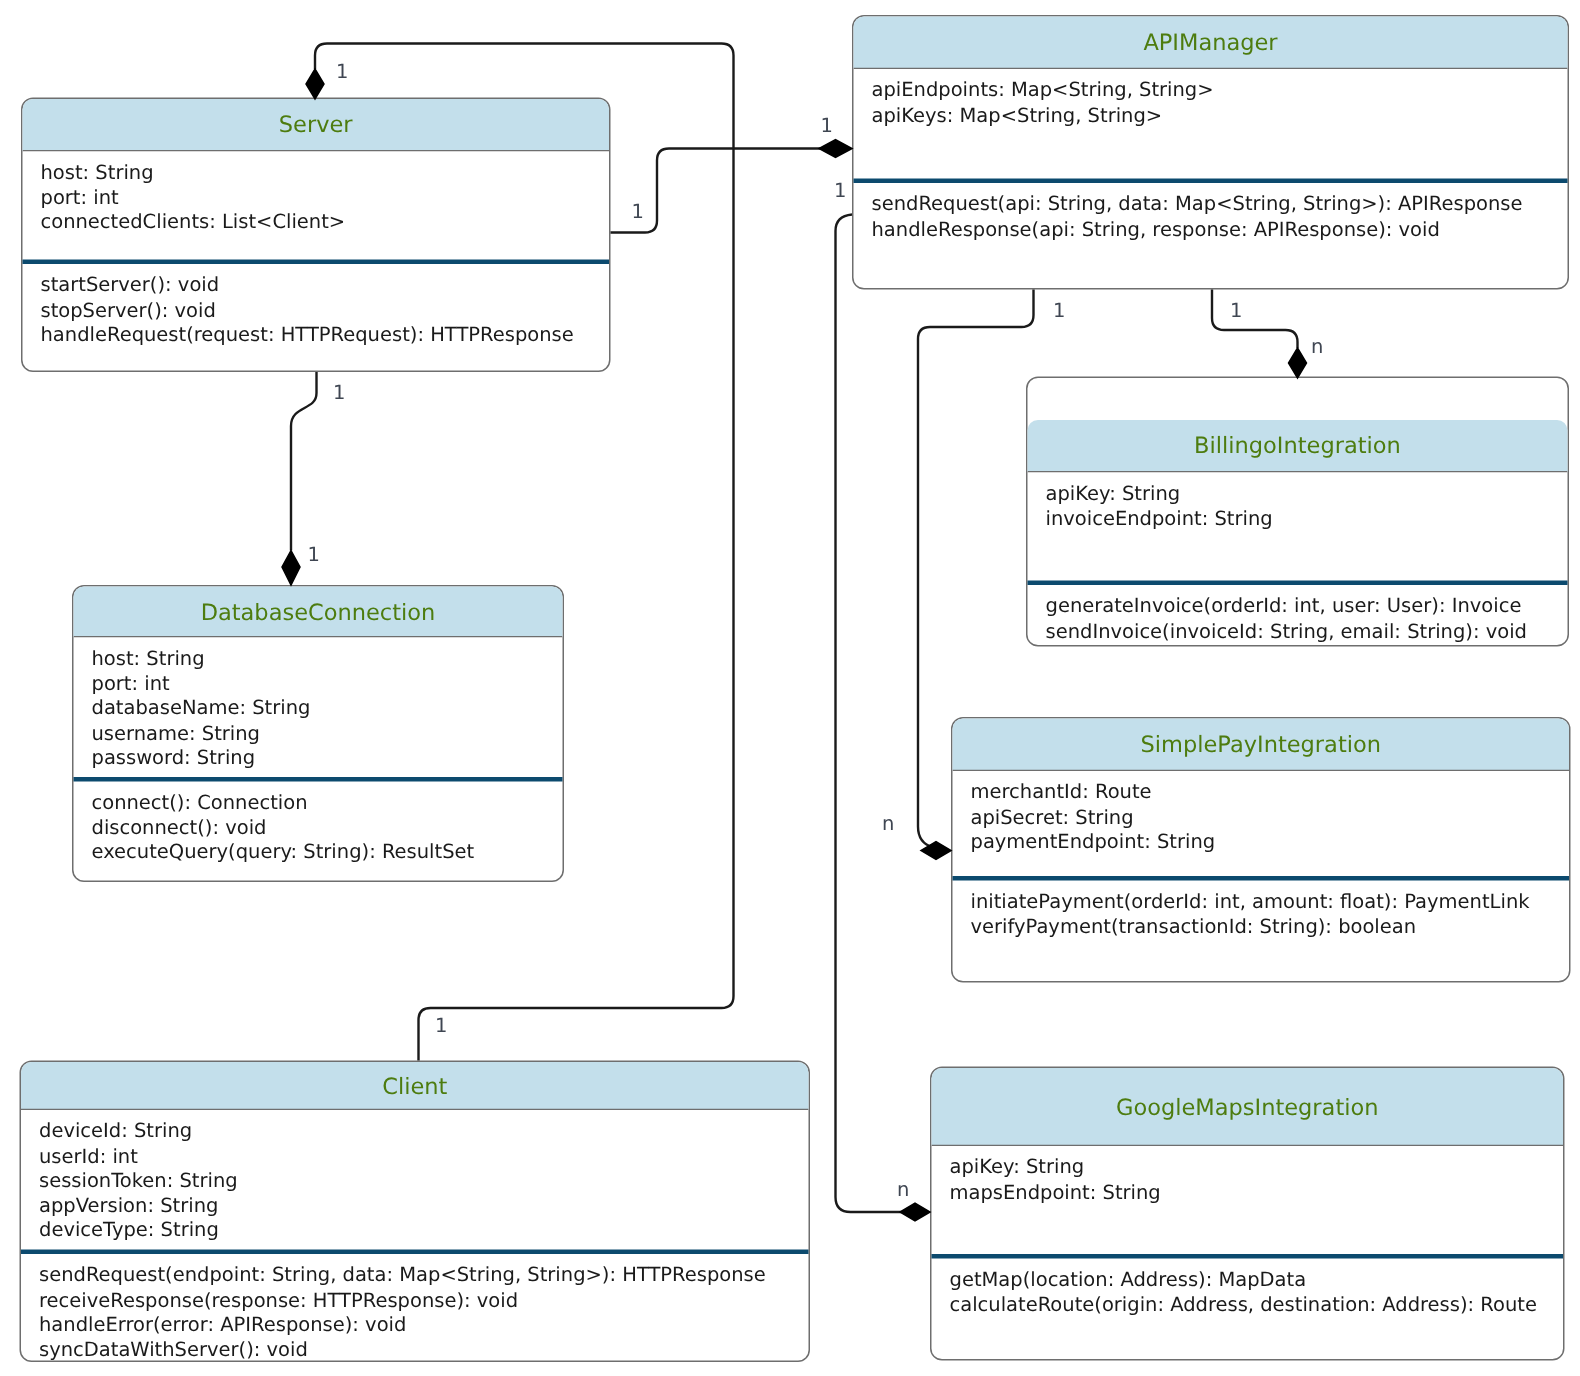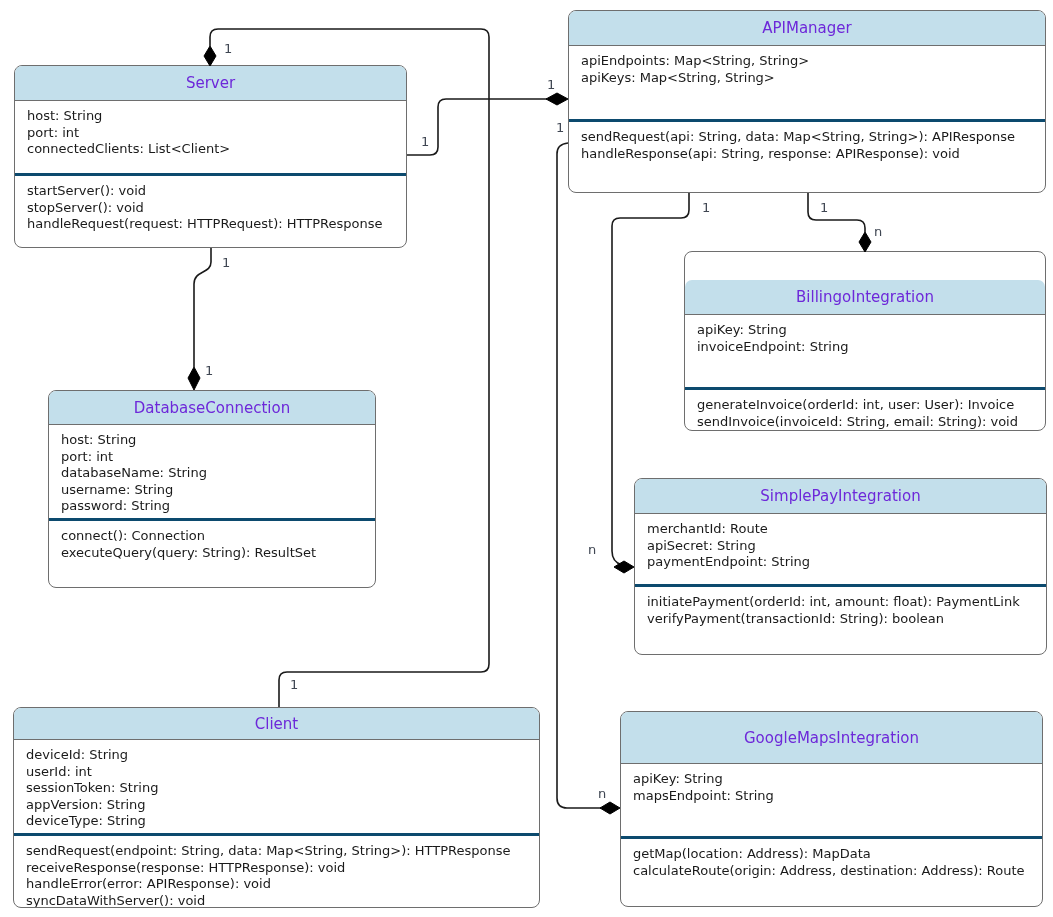--- a/index.html
+++ b/index.html
@@ -22,21 +22,21 @@
     font-size:13px;
   }
   .uml-hdr{
     background:#c3dfeb;
     border-bottom:1px solid #6e6e6e;
     border-radius:7px 7px 0 0;
     display:flex;
     align-items:center;
     justify-content:center;
     font-size:15px;
-    color:#6d28d9;
+    color:#4d7c0f;
     flex:0 0 auto;
     box-sizing:border-box;
   }
   .uml-sec{
     box-sizing:border-box;
     padding:7px 12px 0 12px;
     line-height:16.5px;
     flex:0 0 auto;
     white-space:nowrap;
     overflow:hidden;
@@ -134,20 +134,21 @@
     <div class="uml-hdr" style="height:34px;">DatabaseConnection</div>
     <div class="uml-sec attrs" style="height:93px;">
       <div class="row">host: String</div>
       <div class="row">port: int</div>
       <div class="row">databaseName: String</div>
       <div class="row">username: String</div>
       <div class="row">password: String</div>
     </div>
     <div class="uml-sec methods">
       <div class="row">connect(): Connection</div>
+      <div class="row">disconnect(): void</div>
       <div class="row">executeQuery(query: String): ResultSet</div>
     </div>
   </div>
 
   <div class="uml-class" style="left:634px;top:478px;width:413px;height:177px;">
     <div class="uml-hdr" style="height:35px;">SimplePayIntegration</div>
     <div class="uml-sec attrs" style="height:70px;">
       <div class="row">merchantId: Route</div>
       <div class="row">apiSecret: String</div>
       <div class="row">paymentEndpoint: String</div>

